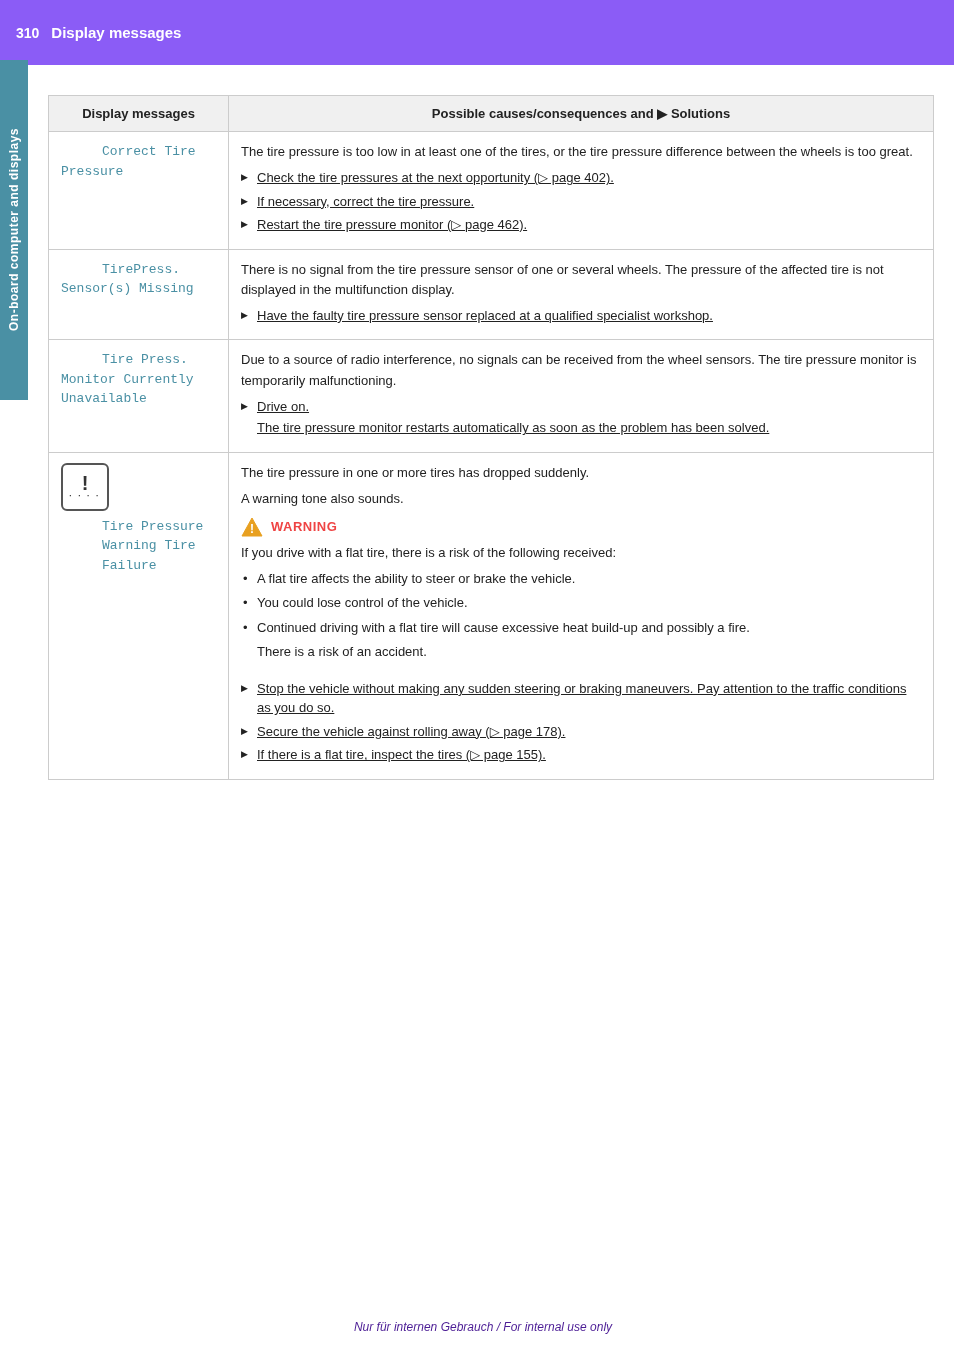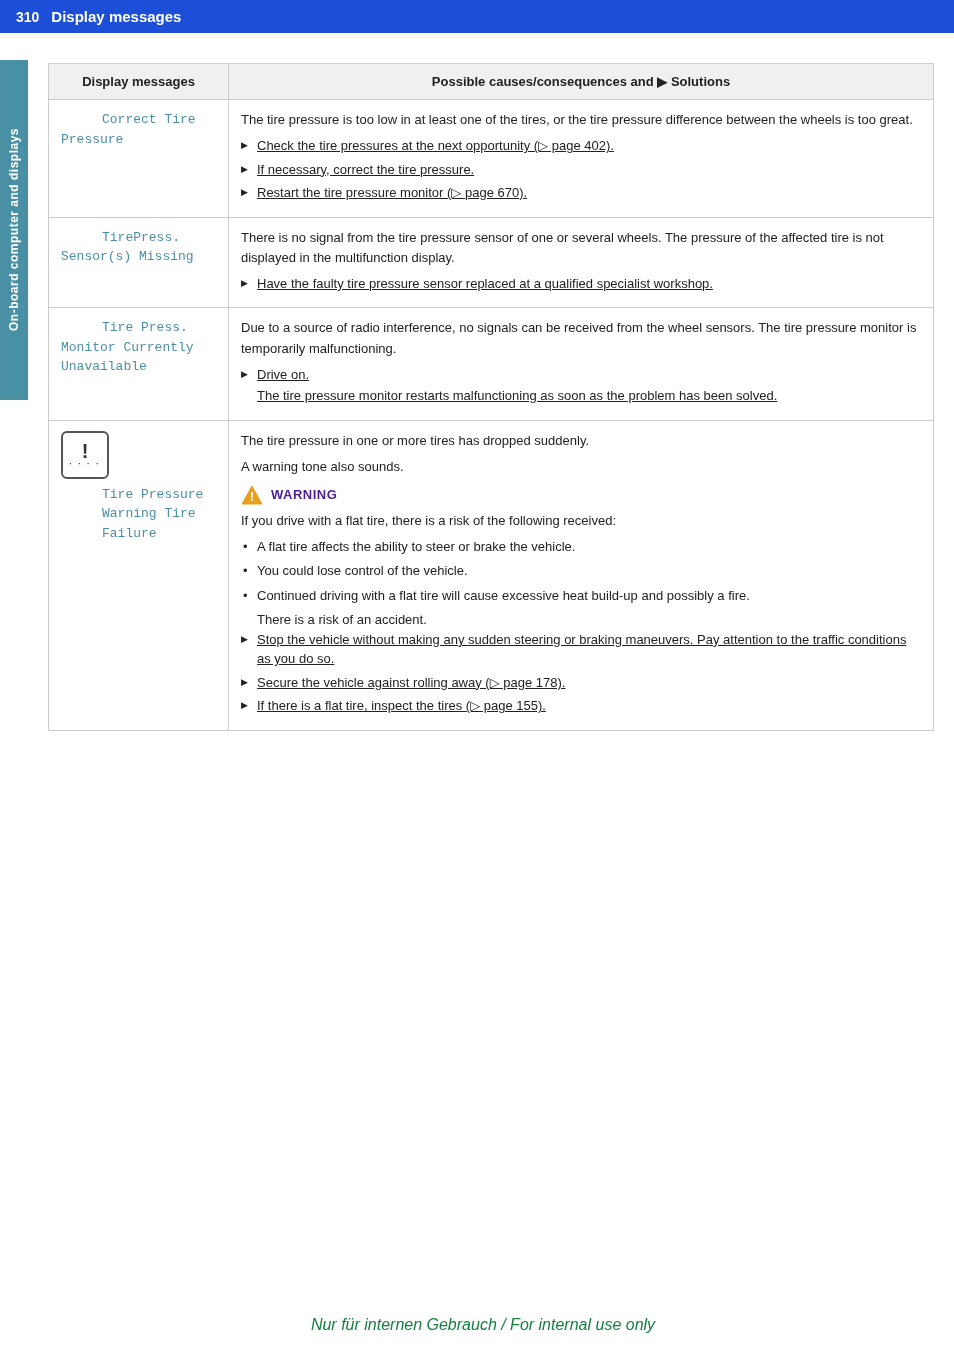--- a/index.html
+++ b/index.html
@@ -8,22 +8,22 @@
       font-size: 13px;
       background: #fff;
       color: #222;
       width: 954px;
       min-height: 1354px;
       position: relative;
     }
 
     
     .page-header {
-      background: #1d4ed8;
-      padding: 8px 16px;
+      background: #8b5cf6;
+      padding: 24px 16px;
       display: flex;
       align-items: center;
       gap: 12px;
     }
     .page-number {
       color: #fff;
       font-weight: bold;
       font-size: 14px;
     }
     .page-title {
@@ -141,21 +141,21 @@
     
     .warning-box {
       display: flex;
       align-items: center;
       gap: 8px;
       margin: 8px 0 6px 0;
     }
     .warning-label {
       font-weight: bold;
       font-size: 13px;
-      color: #4c1d95;
+      color: #ef4444;
       letter-spacing: 0.5px;
     }
 
     
     .icon-cell {
       display: flex;
       flex-direction: column;
       align-items: flex-start;
       gap: 6px;
     }
@@ -191,22 +191,22 @@
       margin-top: -2px;
     }
 
     
     .page-footer {
       position: absolute;
       bottom: 20px;
       left: 12px;
       right: 0;
       text-align: center;
-      color: #15803d;
-      font-size: 16px;
+      color: #4c1d95;
+      font-size: 12px;
       font-style: italic;
     }
   </style>
 </head>
 <body>
 
 <div class="page-header">
   <span class="page-number">310</span>
   <span class="page-title">Display messages</span>
 </div>
@@ -228,21 +228,21 @@
       <tr id="row-correct-tire">
         <td>
           <span class="display-msg">Correct Tire<br>Pressure</span>
         </td>
         <td>
           <div class="desc-text">
             <p>The tire pressure is too low in at least one of the tires, or the tire pressure difference between the wheels is too great.</p>
             <ul>
               <li>Check the tire pressures at the next opportunity (▷ page 402).</li>
               <li>If necessary, correct the tire pressure.</li>
-              <li>Restart the tire pressure monitor (▷ page 670).</li>
+              <li>Restart the tire pressure monitor (▷ page 462).</li>
             </ul>
           </div>
         </td>
       </tr>
 
       <tr id="row-sensor-missing">
         <td>
           <span class="display-msg">TirePress.<br>Sensor(s) Missing</span>
         </td>
         <td>
@@ -257,21 +257,21 @@
 
       <tr id="row-monitor-unavailable">
         <td>
           <span class="display-msg">Tire Press.<br>Monitor Currently<br>Unavailable</span>
         </td>
         <td>
           <div class="desc-text">
             <p>Due to a source of radio interference, no signals can be received from the wheel sensors. The tire pressure monitor is temporarily malfunctioning.</p>
             <ul>
               <li>Drive on.<br>
-                <span class="indent" style="display:block; padding-left:0; margin-top:2px;">The tire pressure monitor restarts malfunctioning as soon as the problem has been solved.</span>
+                <span class="indent" style="display:block; padding-left:0; margin-top:2px;">The tire pressure monitor restarts automatically as soon as the problem has been solved.</span>
               </li>
             </ul>
           </div>
         </td>
       </tr>
 
       <tr id="row-warning-failure">
         <td>
           <div class="icon-cell">
             <div class="tire-icon">
@@ -297,21 +297,21 @@
               </span>
               <span class="warning-label">WARNING</span>
             </div>
 
             <p>If you drive with a flat tire, there is a risk of the following received:</p>
 
             <div>
               <div class="bullet-plain">A flat tire affects the ability to steer or brake the vehicle.</div>
               <div class="bullet-plain">You could lose control of the vehicle.</div>
               <div class="bullet-plain">Continued driving with a flat tire will cause excessive heat build-up and possibly a fire.</div>
-              <div class="indent" style="padding-left:16px; margin-bottom:0;">There is a risk of an accident.</div>
+              <div class="indent" style="padding-left:16px; margin-bottom:17px;">There is a risk of an accident.</div>
             </div>
 
             <ul>
               <li>Stop the vehicle without making any sudden steering or braking maneuvers. Pay attention to the traffic conditions as you do so.</li>
               <li>Secure the vehicle against rolling away (▷ page 178).</li>
               <li>If there is a flat tire, inspect the tires (▷ page 155).</li>
             </ul>
           </div>
         </td>
       </tr>

